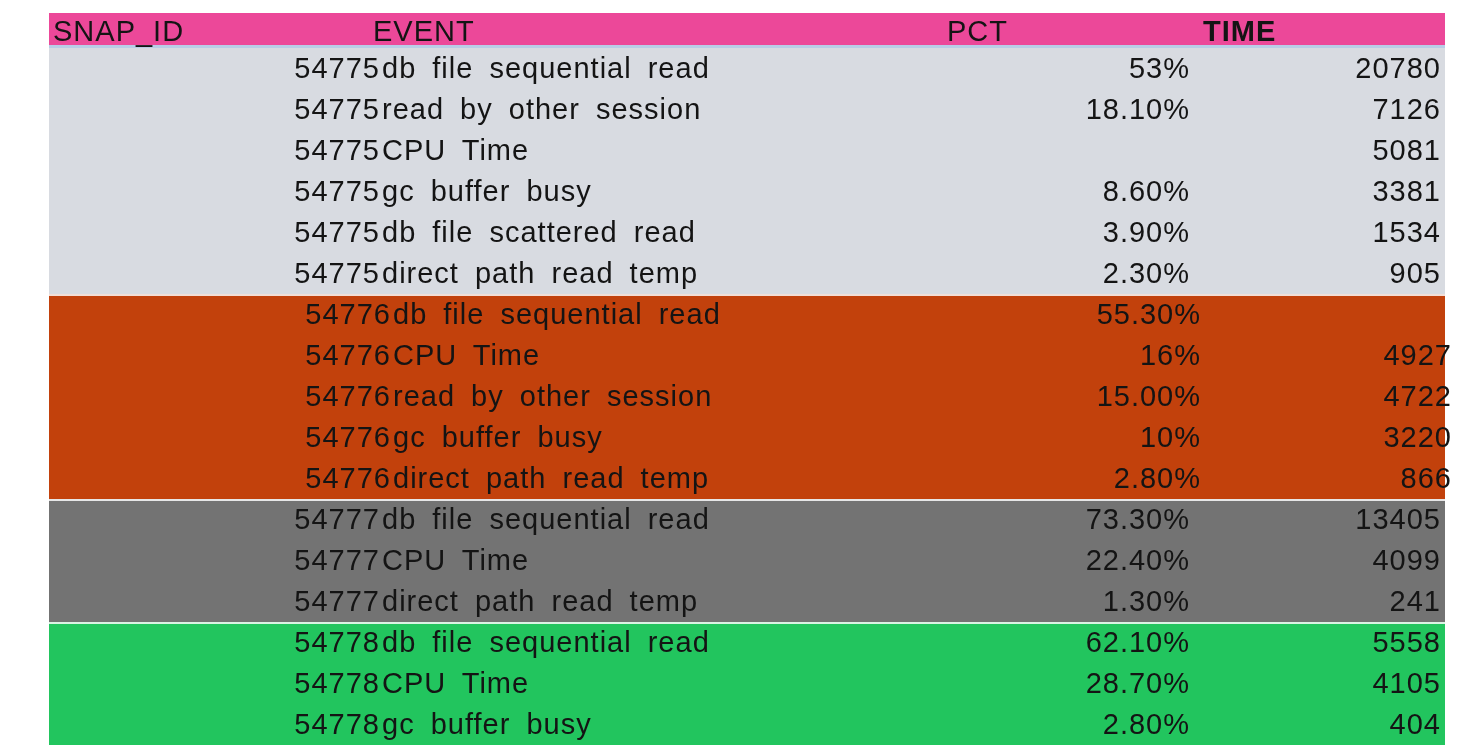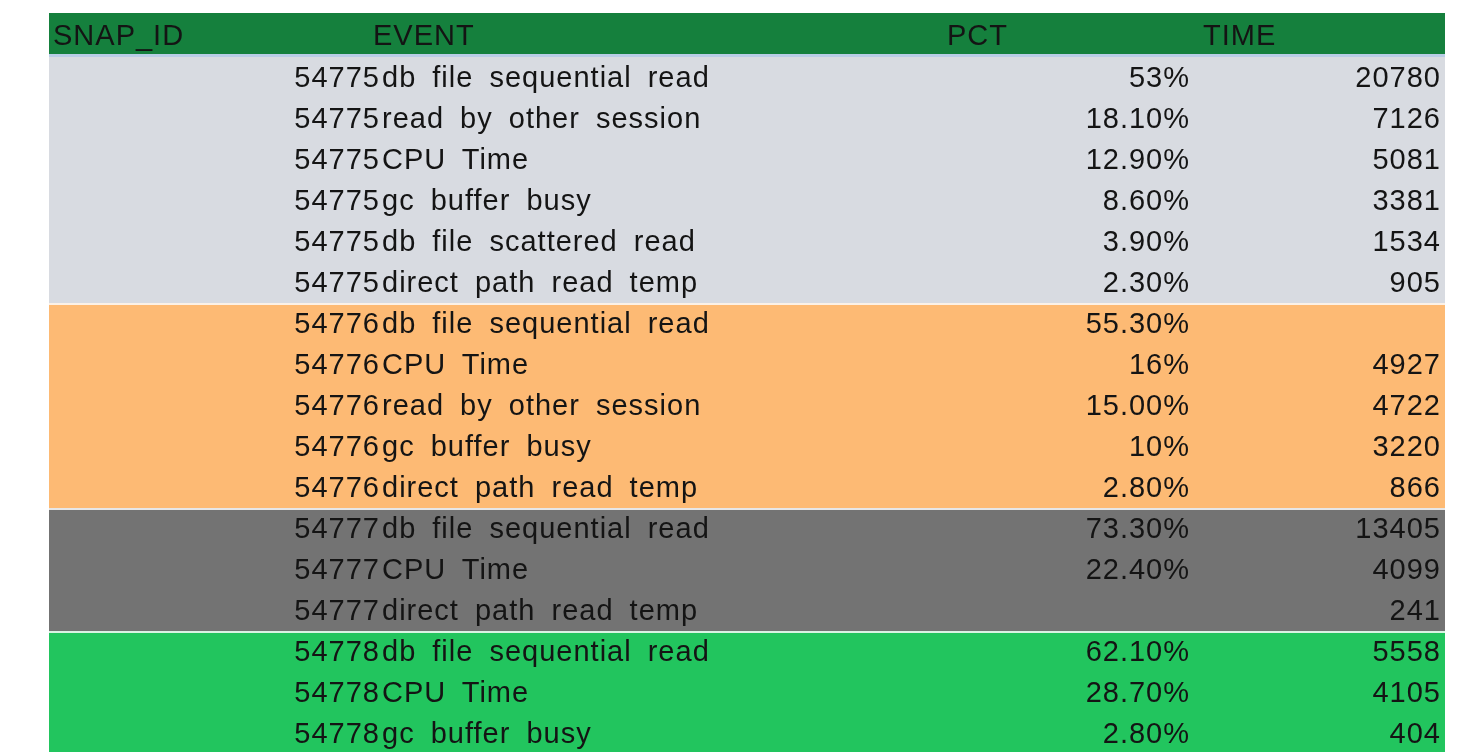--- a/index.html
+++ b/index.html
@@ -5,32 +5,32 @@
   html,body{margin:0;padding:0;}
   body{
     width:1484px;height:752px;overflow:hidden;
     background:#ffffff;
     font-family:"Liberation Sans", sans-serif;
     -webkit-font-smoothing:antialiased;
   }
   .sheet{position:absolute;left:49px;top:13px;width:1396px;}
   
   .hrow{
-    position:relative;height:44px;
-    background:#15803d;
+    position:relative;height:35px;
+    background:#ec4899;
     box-shadow: inset 0 -3px 0 #b9cde6;
   }
   .h{
     position:absolute;top:50%;transform:translateY(-50%);
     font-size:29px;color:#141414;letter-spacing:1px;white-space:pre;
   }
   .h-snap{left:4px;}
   .h-event{left:324px;}
   .h-pct{left:898px;}
-  .h-time{left:1154px;}
+  .h-time{left:1154px;font-weight:bold;}
   
   .group{position:relative;}
   .group + .group{box-shadow: inset 0 2px 0 rgba(250,250,252,0.85);}
   .row{position:relative;height:41px;text-align:right;}
   .c{
     position:absolute;top:0;bottom:0;
     display:flex;align-items:center;
     font-size:29px;color:#141414;letter-spacing:1px;white-space:pre;
     box-sizing:border-box;
   }
@@ -60,21 +60,20 @@
     </div>
     <div class="row">
       <div class="c c-snap">54775</div>
       <div class="c c-event">read by other session</div>
       <div class="c c-pct">18.10%</div>
       <div class="c c-time">7126</div>
     </div>
     <div class="row">
       <div class="c c-snap">54775</div>
       <div class="c c-event">CPU Time</div>
-      <div class="c c-pct">12.90%</div>
       <div class="c c-time">5081</div>
     </div>
     <div class="row">
       <div class="c c-snap">54775</div>
       <div class="c c-event">gc buffer busy</div>
       <div class="c c-pct">8.60%</div>
       <div class="c c-time">3381</div>
     </div>
     <div class="row">
       <div class="c c-snap">54775</div>
@@ -83,21 +82,21 @@
       <div class="c c-time">1534</div>
     </div>
     <div class="row">
       <div class="c c-snap">54775</div>
       <div class="c c-event">direct path read temp</div>
       <div class="c c-pct">2.30%</div>
       <div class="c c-time">905</div>
     </div>
   </div>
 
-  <div class="group" style="background: #fdba74;">
+  <div class="group" style="background: #c2410c; padding-left: 11px;">
     <div class="row">
       <div class="c c-snap">54776</div>
       <div class="c c-event">db file sequential read</div>
       <div class="c c-pct">55.30%</div>
     </div>
     <div class="row">
       <div class="c c-snap">54776</div>
       <div class="c c-event">CPU Time</div>
       <div class="c c-pct">16%</div>
       <div class="c c-time">4927</div>
@@ -131,20 +130,21 @@
     </div>
     <div class="row">
       <div class="c c-snap">54777</div>
       <div class="c c-event">CPU Time</div>
       <div class="c c-pct">22.40%</div>
       <div class="c c-time">4099</div>
     </div>
     <div class="row">
       <div class="c c-snap">54777</div>
       <div class="c c-event">direct path read temp</div>
+      <div class="c c-pct">1.30%</div>
       <div class="c c-time">241</div>
     </div>
   </div>
 
   <div class="group" style="background: #22c55e;">
     <div class="row">
       <div class="c c-snap">54778</div>
       <div class="c c-event">db file sequential read</div>
       <div class="c c-pct">62.10%</div>
       <div class="c c-time">5558</div>

